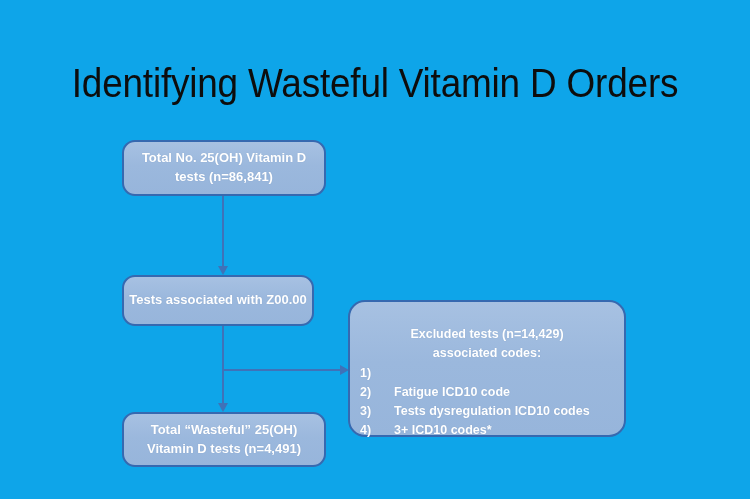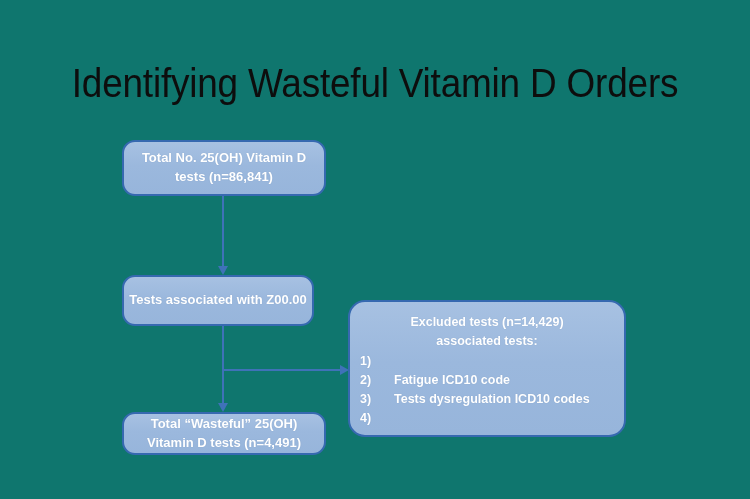--- a/index.html
+++ b/index.html
@@ -7,21 +7,21 @@
     padding: 0;
     background: #ffffff;
   }
   body {
     font-family: "Liberation Sans", sans-serif;
   }
   #slide {
     position: relative;
     width: 750px;
     height: 499px;
-    background: #0f766e;
+    background: #0ea5e9;
     overflow: hidden;
   }
 
   
   #title {
     position: absolute;
     left: 0;
     top: 62px;
     width: 750px;
     text-align: center;
@@ -55,39 +55,39 @@
     justify-content: center;
     text-shadow: 0 0 1px rgba(90,120,160,0.35);
   }
   .flowbox .line {
     display: block;
     white-space: nowrap;
   }
 
   #box-total      { left: 122px; top: 140px; width: 204px; height: 56px; }
   #box-z0000      { left: 122px; top: 275px; width: 192px; height: 51px; }
-  #box-wasteful   { left: 122px; top: 412px; width: 204px; height: 43px; }
+  #box-wasteful   { left: 122px; top: 412px; width: 204px; height: 55px; }
 
   
   #box-excluded {
     position: absolute;
     box-sizing: border-box;
     left: 348px;
     top: 300px;
     width: 278px;
     height: 137px;
     background: linear-gradient(180deg, #a7c1e2 0%, #9bb8dd 45%, #97b5db 100%);
     border: 2px solid #3669b0;
     border-radius: 17px;
     color: #ffffff;
     font-family: "Liberation Sans", sans-serif;
     font-weight: bold;
     font-size: 12.5px;
     line-height: 1.52;
-    padding: 11px 8px 8px 8px;
+    padding: 23px 8px 8px 8px;
     text-shadow: 0 0 1px rgba(90,120,160,0.35);
   }
   #box-excluded .excl-head {
     text-align: center;
     white-space: nowrap;
   }
   #box-excluded .excl-list {
     margin: 1px 0 0 0;
     padding: 0;
     list-style: none;
@@ -167,32 +167,33 @@
   <div class="hline" id="conn3-line"></div>
   <div class="arrow-right" id="conn3-head"></div>
 
   <div class="flowbox" id="box-wasteful">
     <span class="line">Total “Wasteful” 25(OH)</span>
     <span class="line">Vitamin D tests (n=4,491)</span>
   </div>
 
   <div id="box-excluded">
     <div class="excl-head">Excluded tests (n=14,429)</div>
-    <div class="excl-head">associated tests:</div>
+    <div class="excl-head">associated codes:</div>
     <ul class="excl-list">
       <li>
         <span class="excl-num">1)</span>
       </li>
       <li>
         <span class="excl-num">2)</span>
         <span class="excl-txt">Fatigue ICD10 code</span>
       </li>
       <li>
         <span class="excl-num">3)</span>
         <span class="excl-txt">Tests dysregulation ICD10 codes</span>
       </li>
       <li>
         <span class="excl-num">4)</span>
+        <span class="excl-txt">3+ ICD10 codes*</span>
       </li>
     </ul>
   </div>
 
 </div>
 
 </body></html>

